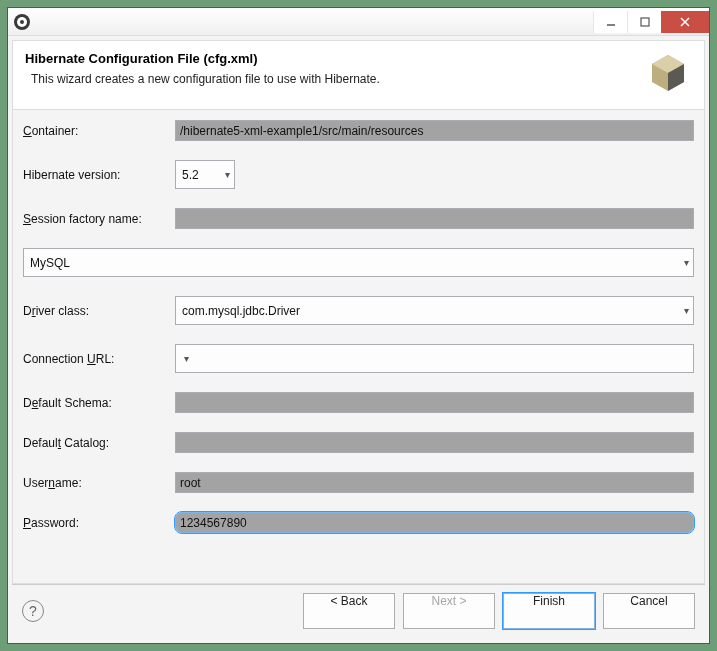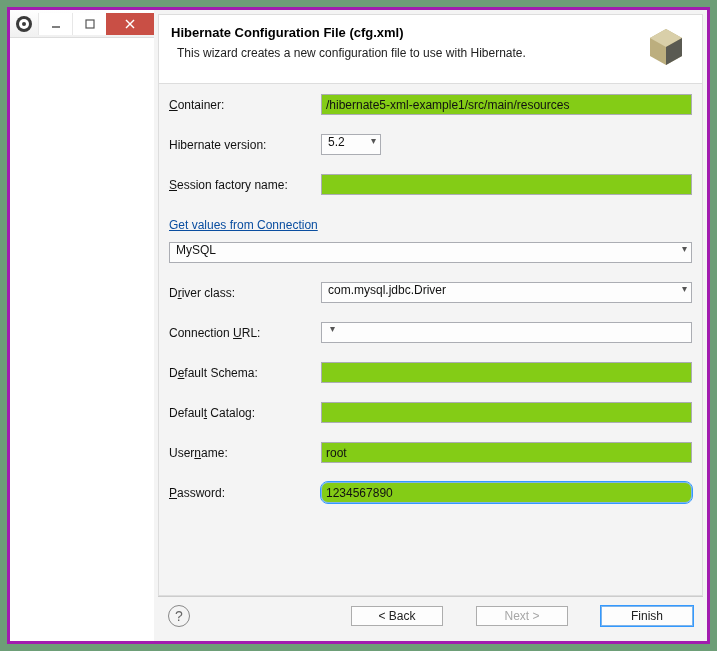--- a/index.html
+++ b/index.html
@@ -1,47 +1,47 @@
 <!DOCTYPE html>
 <html><head>
 <meta charset="utf-8">
 <style>
   * { box-sizing: border-box; font-family: "Segoe UI", Tahoma, sans-serif; font-size: 12px; }
   html,body { margin:0; padding:0; }
   body { background:#6d9e77; width:717px; height:651px; padding:7px; }
-  .window { width:703px; height:637px; background:#fff; border:3px solid #a21caf; display:flex; flex-direction:row; }
+  .window { width:703px; height:637px; background:#fff; border:1px solid #a21caf; display:flex; flex-direction:column; }
   .titlebar { height:28px; background:linear-gradient(#ffffff,#f0f0f0); display:flex; align-items:center; padding:0 0 0 6px; border-bottom:1px solid #ddd;}
   .titlebar .app-icon { width:16px; height:16px; border-radius:50%; background:#3a3a3a; position:relative; margin-right:6px;}
   .titlebar .app-icon::before{content:""; position:absolute; inset:3px; border-radius:50%; background:#fff;}
   .titlebar .app-icon::after{content:""; position:absolute; inset:6px; border-radius:50%; background:#3a3a3a;}
   .titlebar .spacer{flex:1;}
   .winbtn{height:22px; width:34px; display:flex; align-items:center; justify-content:center; color:#555; background:#fff; border-left:1px solid #e7e7e7;}
   .winbtn.close{width:48px; background:#c94f45; color:#fff; border:0;}
   .winbtn svg{width:10px;height:10px;}
   .content{flex:1; display:flex; flex-direction:column; padding:4px 4px 8px 4px; background:#f4f4f4;}
   .header{background:#fff; border:1px solid #ddd; padding:10px 12px; display:flex; align-items:flex-start; gap:8px;}
   .header-text{flex:1;}
   .header-title{font-weight:bold; font-size:13px; margin-bottom:6px;}
   .header-sub{font-size:12px; color:#222; padding-left:6px;}
   .header-icon{width:48px;height:48px;}
   .body{flex:1; padding:10px 10px 4px 10px; background:#f4f4f4; border:1px solid #ddd; border-top:none; overflow:hidden;}
   .row{display:flex; align-items:center; margin-bottom:19px; gap:4px;}
   .row label{width:148px; color:#111;}
   .row label .ul{text-decoration:underline;}
-  .row input[type=text], .row .textbox {flex:1; height:21px; border:1px solid #abadb3; background:#84cc16; padding:0 4px; font-size:12px; color:#111;}
-  .row .selectwrap{display:flex; align-items:flex-start; flex:1; border:1px solid #abadb3; background:#fdfdfd; height:21px; padding:0 2px 0 6px; color:#111;}
+  .row input[type=text], .row .textbox {flex:1; height:21px; border:1px solid #abadb3; background:#a3a3a3; padding:0 4px; font-size:12px; color:#111;}
+  .row .selectwrap{display:flex; align-items:center; flex:1; border:1px solid #abadb3; background:#fdfdfd; height:29px; padding:0 2px 0 6px; color:#111;}
   .row .selectwrap .val{flex:1;}
   .row .selectwrap .caret{color:#555; font-size:10px; padding:0 2px;}
   .row.small .selectwrap{flex:0 0 60px;}
   .link{color:#0a4ea0; text-decoration:underline; cursor:pointer; margin:4px 0 10px 0; display:inline-block;}
   .focused{outline:1px solid #3399ff; border-color:#7eb4ea !important;border-radius:7px;}
   .footer{display:flex; align-items:center; padding:8px 10px 6px 10px; border-top:1px solid #ccc; background:#f4f4f4; gap:8px;}
   .footer .help{width:22px;height:22px;border:1.5px solid #888;border-radius:50%;display:flex;align-items:center;justify-content:center;color:#666;font-size:14px;}
   .footer .spacer{flex:1;}
-  .btn{min-width:92px; height:20px; border:1px solid #adadad; background:#fdfdfd; display:flex; align-items:center; justify-content:center; padding:0 10px; color:#222;margin-left:25px;}
+  .btn{min-width:92px; height:36px; border:1px solid #adadad; background:#fdfdfd; display:flex; justify-content:center; padding:0 10px; color:#222;}
   .btn.default{outline:1px solid #3399ff; border-color:#7eb4ea;}
   .btn.disabled{color:#a7a7a7;}
 </style>
 </head>
 <body>
 
 <div class="window">
   <div class="titlebar">
     <div class="app-icon"></div>
     <span></span>
@@ -87,21 +87,20 @@
         <div class="selectwrap">
           <span class="val">5.2</span>
           <span class="caret">▾</span>
         </div>
       </div>
       <div class="row">
         <label><span class="ul">S</span>ession factory name:</label>
         <input type="text" class="textbox" value="" style="">
       </div>
 
-      <a class="link">Get values from Connection</a>
 
       <div class="row">
         <div class="selectwrap">
           <span class="val">MySQL</span>
           <span class="caret">▾</span>
         </div>
       </div>
       <div class="row">
         <label>D<span class="ul">r</span>iver class:</label>
         <div class="selectwrap">
@@ -138,15 +137,18 @@
       <div class="spacer"></div>
       <div class="btn">
           <span>&lt; Back</span>
         </div>
       <div class="btn disabled">
           <span>Next &gt;</span>
         </div>
       <div class="btn default">
           <span>Finish</span>
         </div>
+      <div class="btn">
+          <span>Cancel</span>
+        </div>
     </div>
   </div>
 </div>
 
 </body></html>

